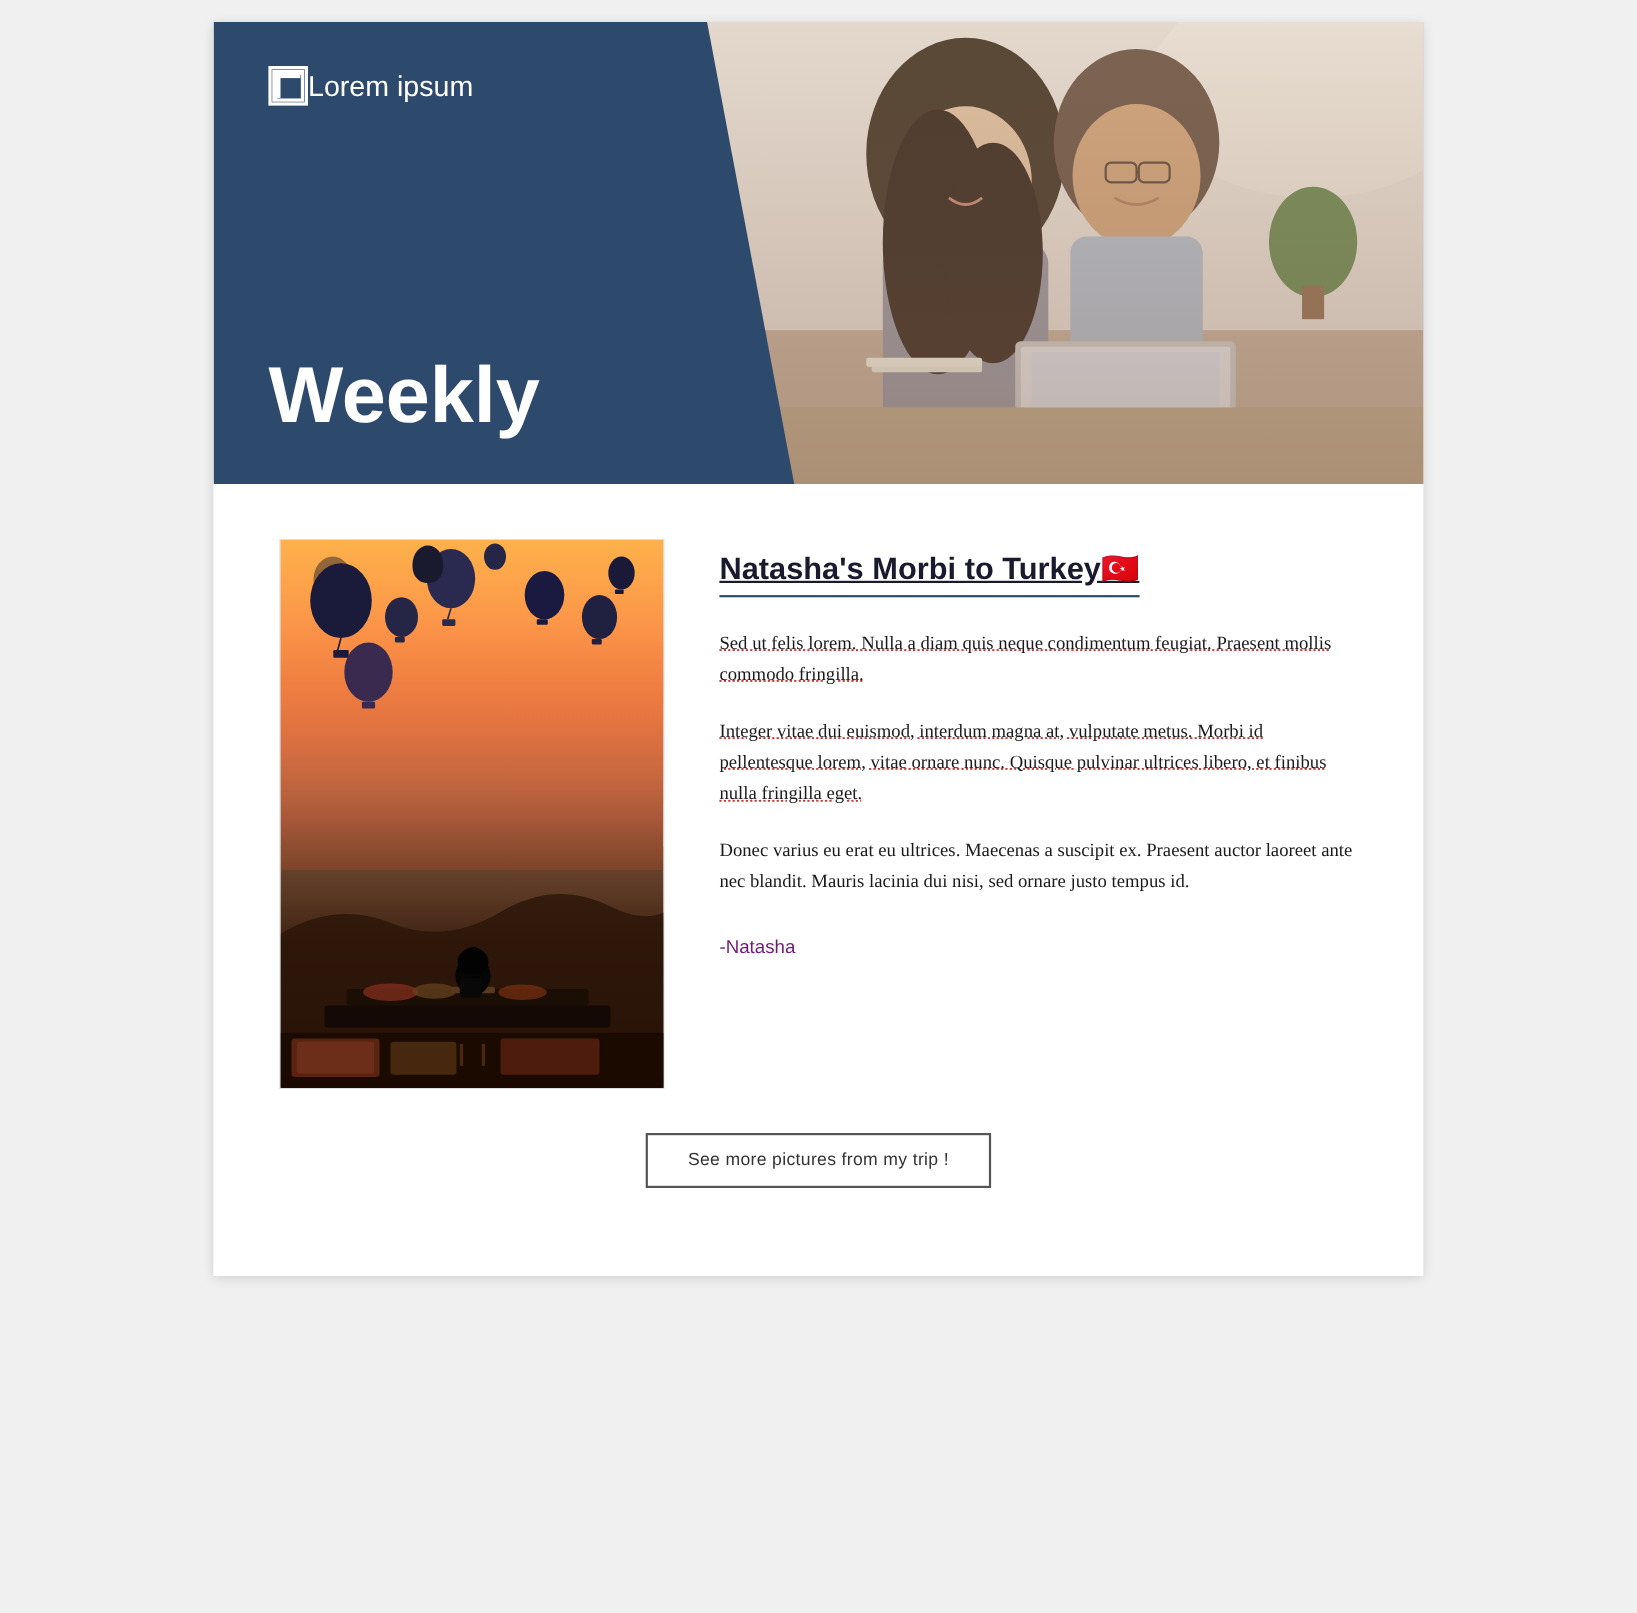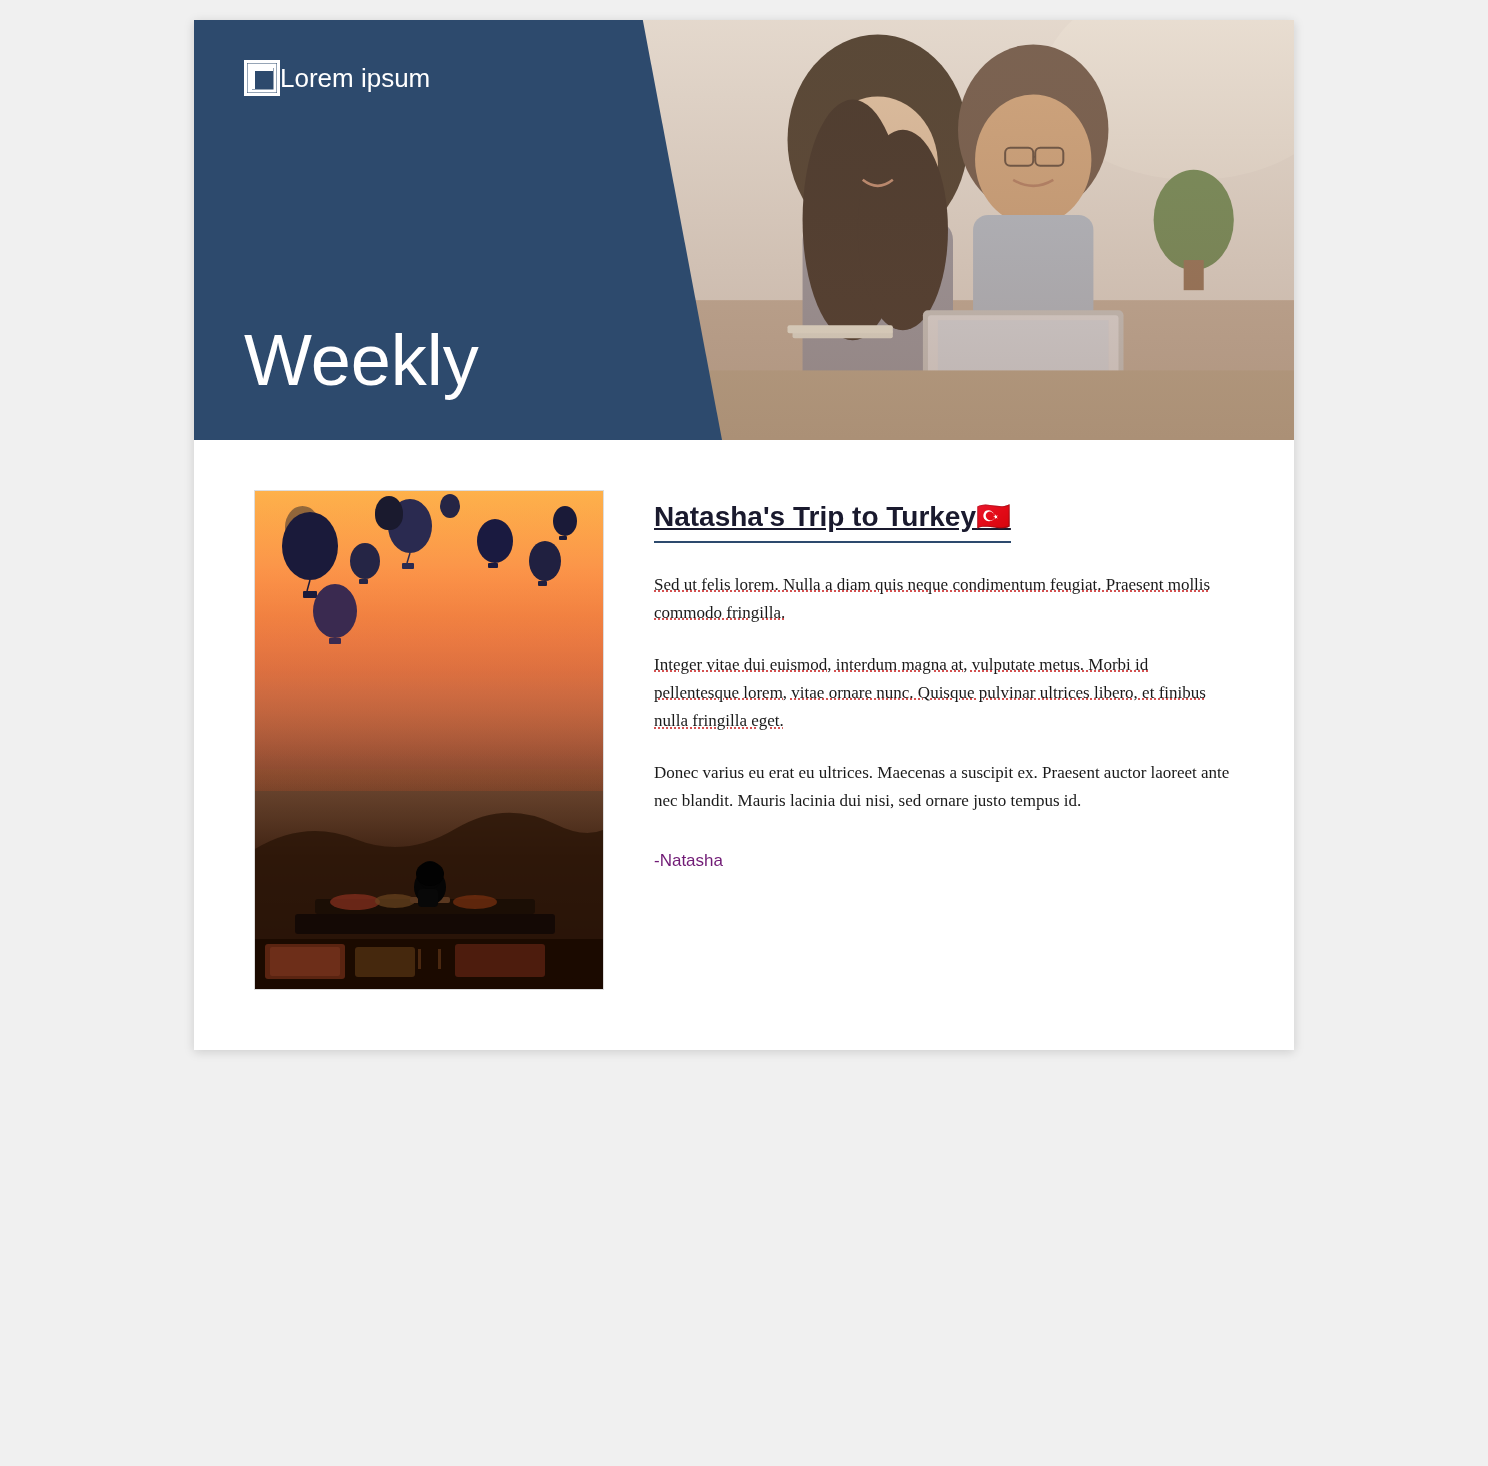--- a/index.html
+++ b/index.html
@@ -76,21 +76,21 @@
     .logo-text {
       color: #ffffff;
       font-size: 26px;
       font-family: Arial, sans-serif;
       font-weight: 400;
     }
 
     .header-title {
       color: #ffffff;
       font-size: 72px;
-      font-weight: 400;
+      font-weight: 700;
       line-height: 1.1;
       font-family: Arial, sans-serif;
       margin-top: 36px;
     }
 
     .header-image {
       position: absolute;
       right: 0;
       top: 0;
       width: 62%;
@@ -396,28 +396,31 @@
           <rect x="15" y="58" width="70" height="29" rx="2" fill="#7a3520" opacity="0.6"></rect>
           <rect x="100" y="58" width="60" height="30" rx="3" fill="#503010" opacity="0.8"></rect>
           <rect x="200" y="55" width="90" height="33" rx="3" fill="#5a2010" opacity="0.8"></rect>
 
           <rect x="163" y="60" width="3" height="20" fill="#4a2810"></rect>
           <rect x="183" y="60" width="3" height="20" fill="#4a2810"></rect>
         </svg>
       </div>
 
       <div class="article-text">
-        <div class="article-title">Natasha's Trip to Turkey🇹🇷</div>
+        <div class="article-title">Natasha's Morbi to Turkey🇹🇷</div>
 
         <div class="article-body">
           <p>Sed ut felis lorem. Nulla a diam quis neque condimentum feugiat. Praesent mollis commodo fringilla.</p>
           <p>Integer vitae dui euismod, interdum magna at, vulputate metus. Morbi id pellentesque lorem, vitae ornare nunc. Quisque pulvinar ultrices libero, et finibus nulla fringilla eget.</p>
           <p>Donec varius eu erat eu ultrices. Maecenas a suscipit ex. Praesent auctor laoreet ante nec blandit. Mauris lacinia dui nisi, sed ornare justo tempus id.</p>
         </div>
 
         <div class="signature">-Natasha</div>
       </div>
 
     </div>
 
+    <div class="cta-area">
+      <button class="cta-button">See more pictures from my trip !</button>
+    </div>
 
   </div>
 </div>
 
 </body></html>

